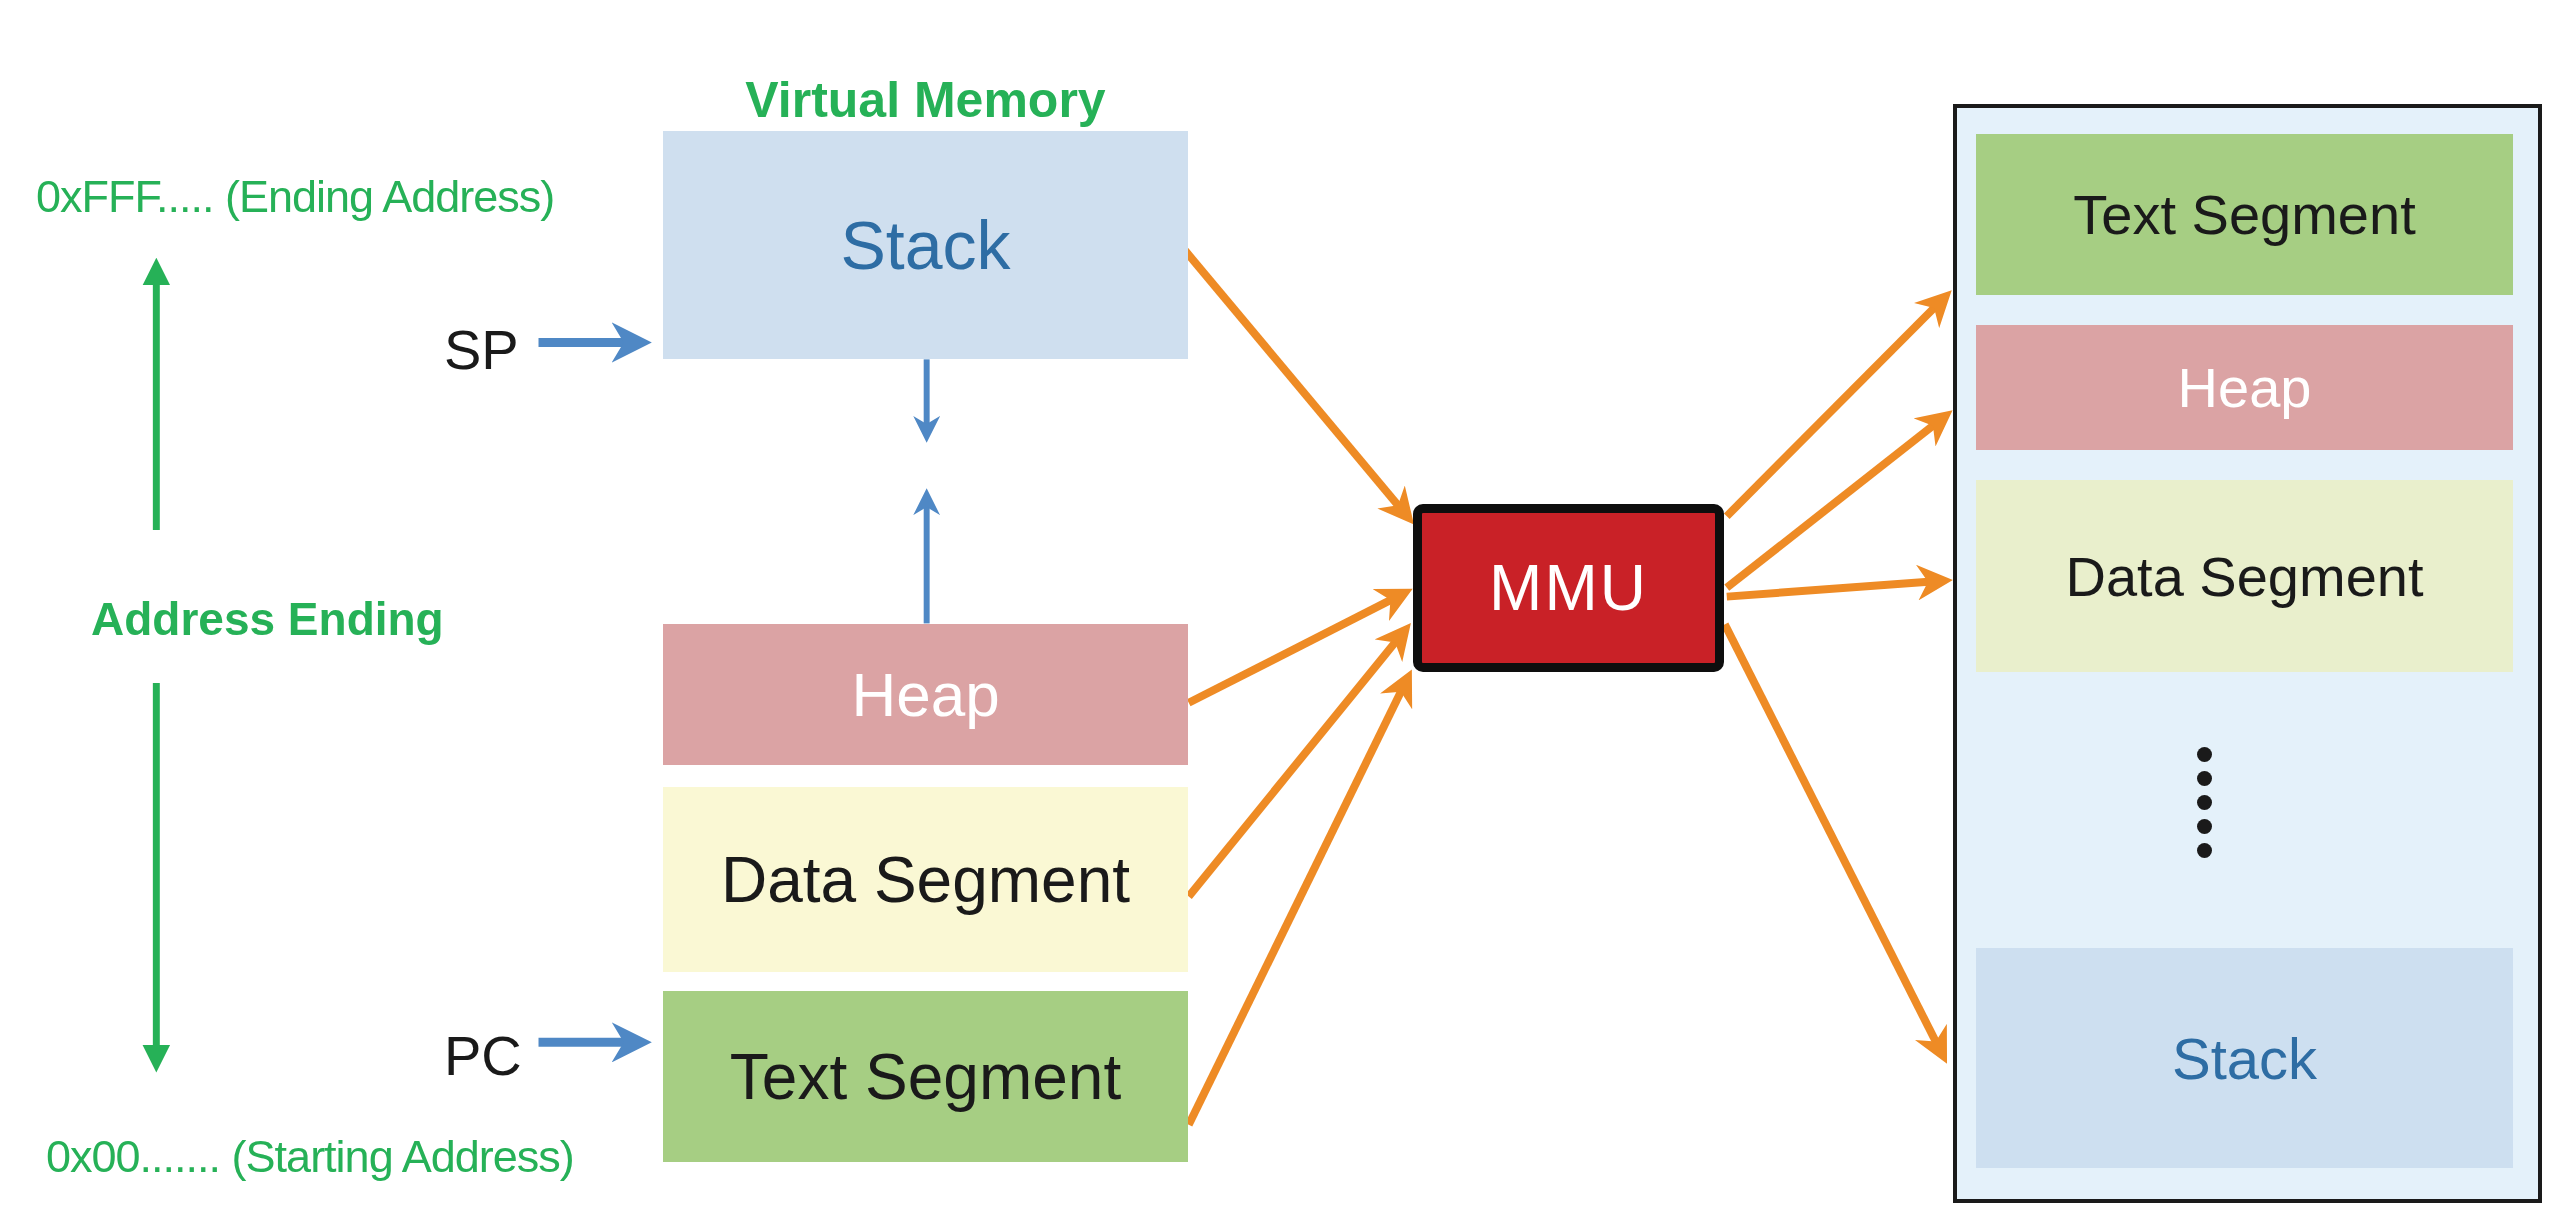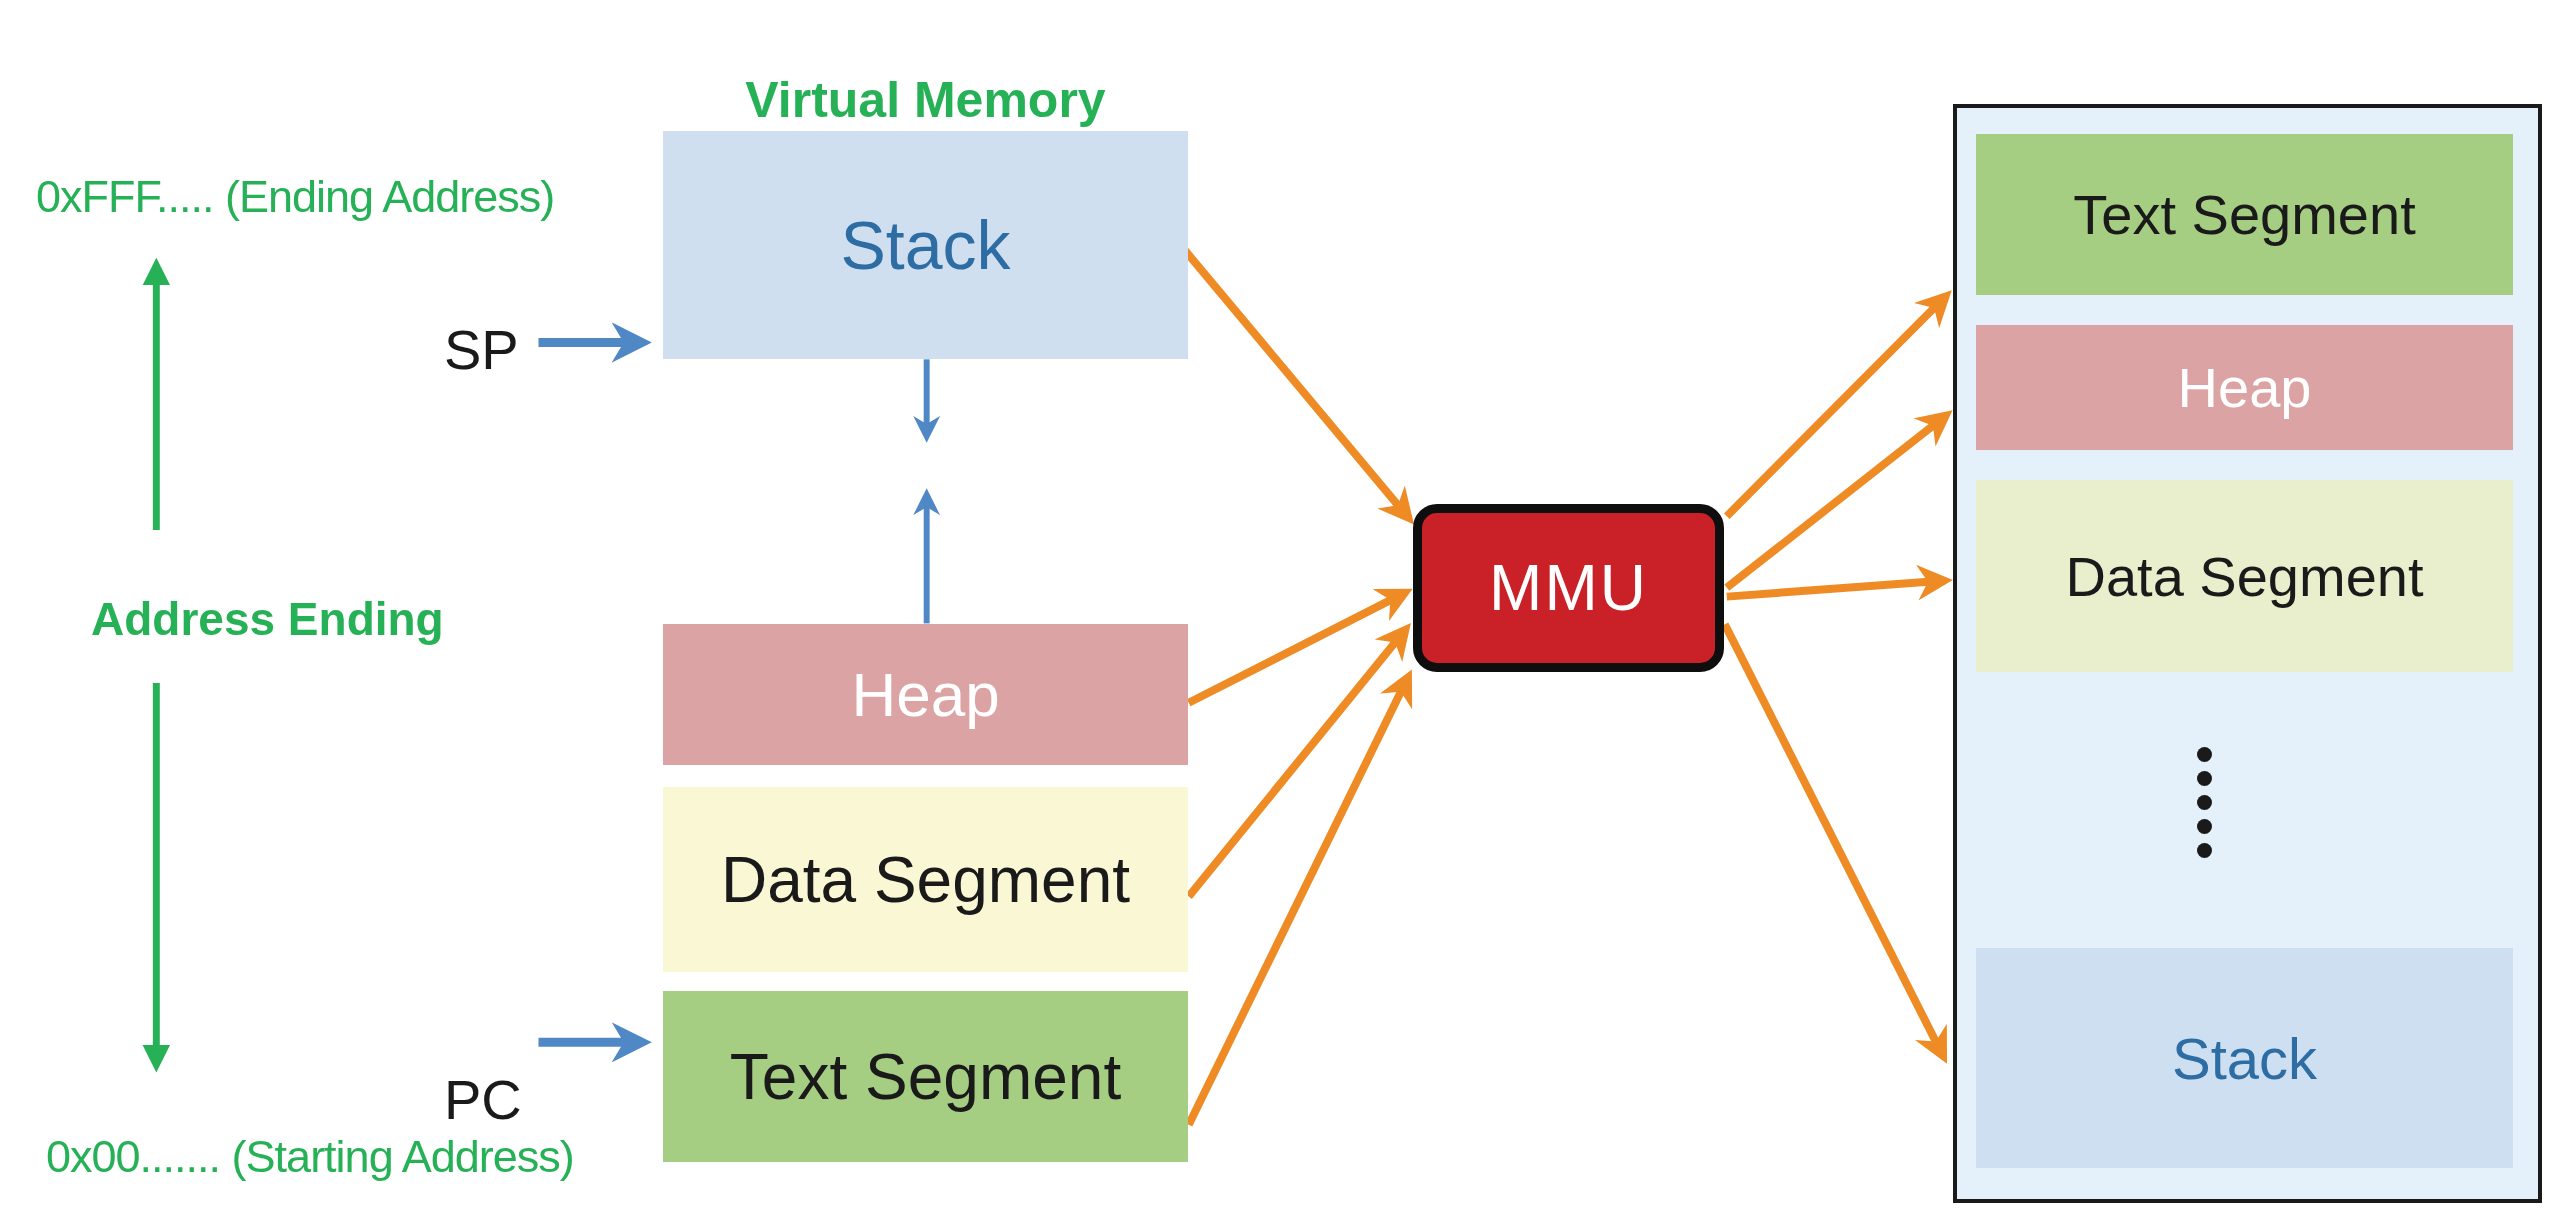--- a/index.html
+++ b/index.html
@@ -74,21 +74,21 @@
   .v-heap{background:var(--heap-fill);}
   .v-heap .seg-label{color:var(--white);font-size:62px;}
   .v-data{background:var(--data-fill);}
   .v-data .seg-label{color:var(--label-dark);font-size:64px;}
   .v-text{background:var(--text-seg-fill);}
   .v-text .seg-label{color:var(--label-dark);font-size:64px;}
 
   .mmu{
     background:var(--mmu-fill);
     border:9px solid var(--mmu-border);
-    border-radius:24px;
+    border-radius:10px;
     display:flex;align-items:center;justify-content:center;
   }
   .mmu .seg-label{color:var(--white);font-size:64px;letter-spacing:2px;}
 
   .phys-container{
     background:var(--phys-bg);
     border:4px solid var(--label-dark);
   }
   .p-text{background:var(--text-seg-fill);}
   .p-text .seg-label{color:var(--label-dark);font-size:56px;}
@@ -147,21 +147,21 @@
     <line x1="1739" y1="592" x2="1958" y2="420" stroke="#ee8b25" stroke-width="8" marker-end="url(#ah-orange)"></line>
     <line x1="1739" y1="601" x2="1956" y2="585" stroke="#ee8b25" stroke-width="8" marker-end="url(#ah-orange)"></line>
     <line x1="1737" y1="629" x2="1956" y2="1062" stroke="#ee8b25" stroke-width="8" marker-end="url(#ah-orange)"></line>
   </svg>
 
   <div class="abs green-note" style="left:36px;top:171px;">0xFFF..... (Ending Address)</div>
   <div class="abs addr-space" style="left:91px;top:592px;">Address Ending</div>
   <div class="abs green-note" style="left:46px;top:1116px;margin-top:15px;">0x00....... (Starting Address)</div>
 
   <div class="abs reg-label" style="left:444px;top:317px;">SP</div>
-  <div class="abs reg-label" style="left:444px;top:1023px;margin-top:44px;">PC</div>
+  <div class="abs reg-label" style="left:444px;top:1023px;">PC</div>
 
   <div class="abs green-title" style="left:663px;top:43px;width:525px;">Virtual Memory</div>
 
   <div class="abs segbox v-stack" style="left:663px;top:131px;width:525px;height:228px;">
     <span class="seg-label">Stack</span>
   </div>
 
   <div class="abs segbox v-heap" style="left:663px;top:624px;width:525px;height:141px;">
     <span class="seg-label">Heap</span>
   </div>

